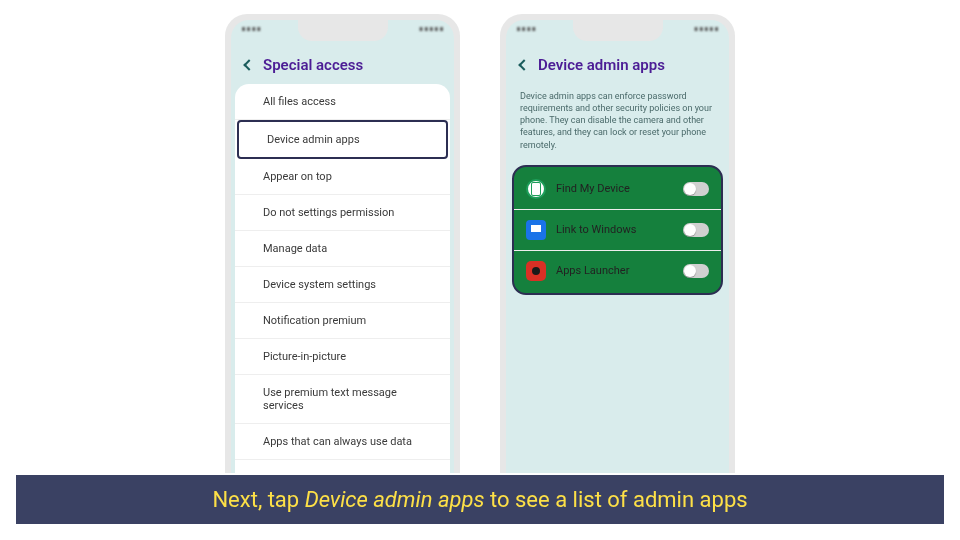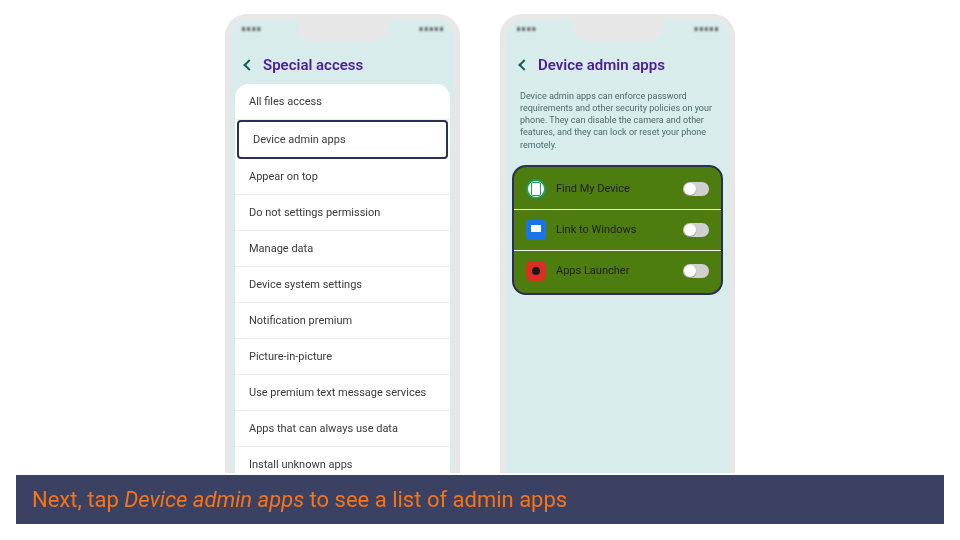--- a/index.html
+++ b/index.html
@@ -63,38 +63,38 @@
   .header .back { width: 8px; height: 8px; border-left: 2px solid #1a5c5c; border-bottom: 2px solid #1a5c5c; transform: rotate(45deg); }
   .header .title { font-size: 15px; font-weight: 600; }
   .card {
     background: #fff;
     border-radius: 14px 14px 0 0;
     margin: 0 4px;
     height: 420px;
     overflow: hidden;
   }
   .item {
-    padding: 11px 14px;
+    padding: 11px 28px;
     font-size: 11px;
     color: #3a3a3a;
     border-bottom: 1px solid #eee;
   }
   .item.highlight {
     border: 2.5px solid #2c2e52;
     border-radius: 4px;
     margin: 0 2px;
   }
   .desc {
     padding: 6px 14px 10px;
     font-size: 9px;
     line-height: 1.35;
     color: #4a6a6a;
   }
   .adminlist {
-    background: #4d7c0f;
+    background: #15803d;
     margin: 4px 6px;
     border: 2.5px solid #2c2e52;
     border-radius: 14px;
     padding: 2px 0;
   }
   .adminrow {
     display: flex;
     align-items: center;
     padding: 10px 12px;
     gap: 10px;
@@ -118,21 +118,22 @@
     content:""; position:absolute; left:1px; top:1px;
     width:12px; height:12px; background:#fff; border-radius:50%;
     box-shadow: 0 1px 1px rgba(0,0,0,.3);
   }
   .caption {
     position: absolute;
     left: 14px; right: 14px; bottom: 14px;
     background: #3a4163;
     border: 2px solid #fff;
     padding: 12px 16px;
-    color: #f97316;
+    text-align: center;
+    color: #fde047;
     font-size: 22px;
     font-weight: 400;
   }
   .caption em { font-style: italic; font-weight: 400; }
 </style>
 </head>
 <body>
 
 <div class="stage">
 

